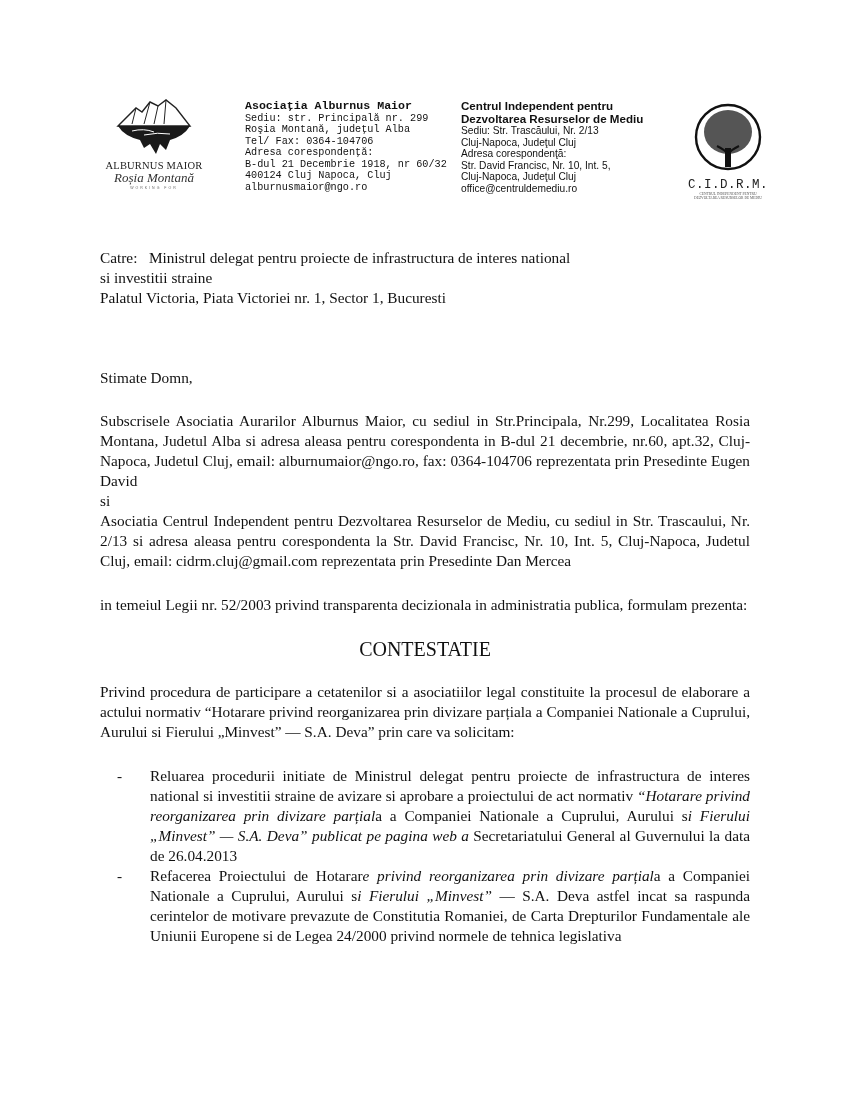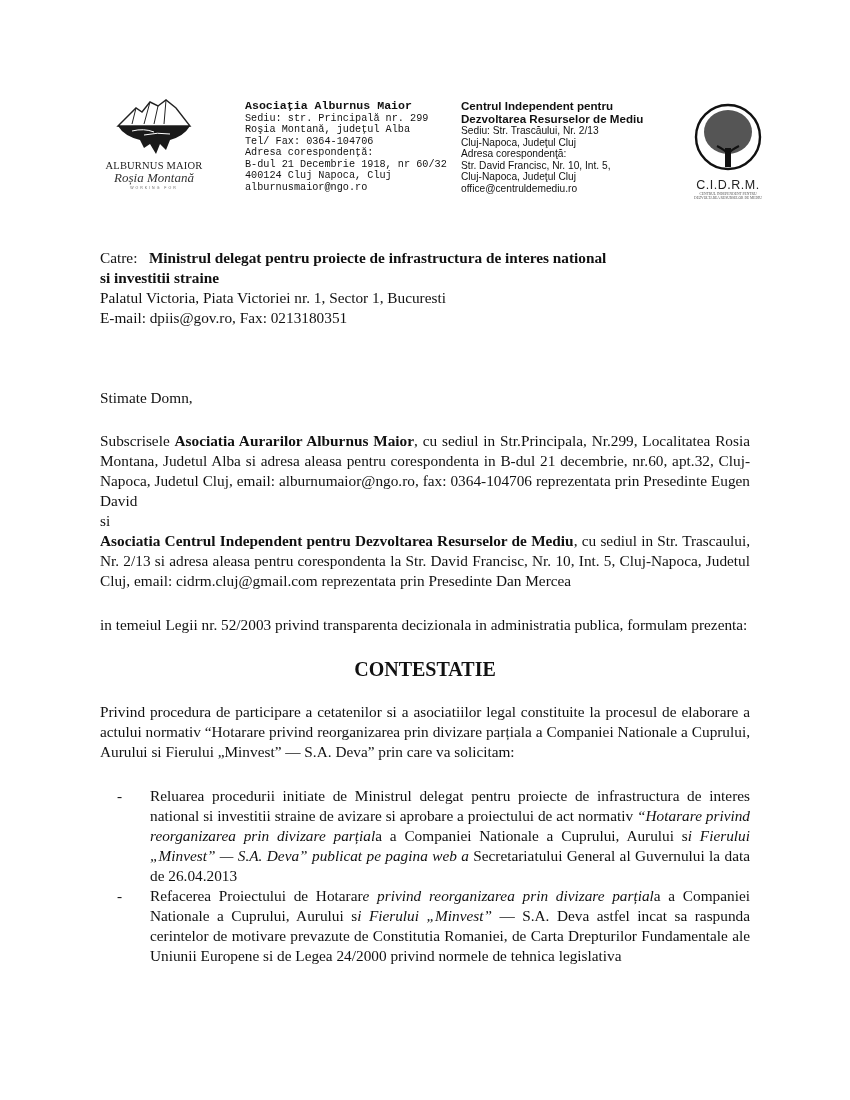--- a/index.html
+++ b/index.html
@@ -13,30 +13,30 @@
   .am-name { font-family:"Liberation Serif", serif; font-size:10.5px; letter-spacing:0.2px; margin-top:2px; color:#222; }
   .am-script { font-family:"Liberation Serif", serif; font-style:italic; font-size:13px; color:#333; margin-top:-1px; }
   .am-small { font-family:"Liberation Sans", sans-serif; font-size:3.5px; letter-spacing:2px; color:#666; margin-top:0px; }
 
   .org-block { position:absolute; font-family:"Liberation Sans", sans-serif; font-size:10.2px; line-height:11.6px; color:#111; }
   .org-block .title { font-weight:bold; font-size:11.6px; line-height:12.5px; }
   .org-am { left:245px; top:4px;font-family:Liberation Mono, monospace; }
   .org-cidrm { left:461px; top:4px; }
 
   .logo-cidrm { position:absolute; left:688px; top:6px; width:80px; height:105px; text-align:center; }
-  .cidrm-name { font-family:Liberation Sans, sans-serif; font-size:12.5px; letter-spacing:0.5px; margin-top:2px; color:#222; }
+  .cidrm-name { font-family:Liberation Mono, monospace; font-size:12.5px; letter-spacing:0.5px; margin-top:2px; color:#222; }
   .cidrm-small { font-family:"Liberation Serif", serif; font-size:3.6px; line-height:4px; color:#555; }
 
   
   .doc { position:absolute; left:100px; top:248px; width:650px; font-family:"Liberation Serif", serif; font-size:15.3px; line-height:20px; color:#111; }
   .doc p { margin:0; }
   .just { text-align:justify; }
   .right { text-align:right; }
   .center { text-align:center; }
-  b { font-weight:bold; }
+  b { font-weight:normal; }
   .bullets { margin:0; padding:0; list-style:none; }
   .bullets li { position:relative; padding-left:50px; text-align:justify; }
   .bullets li .dash { position:absolute; left:17px; top:0; }
 </style>
 </head>
 <body>
 
 <div class="page">
 
   <div class="lh">
@@ -87,21 +87,20 @@
     </div>
   </div>
 
   <div class="doc">
     <p>
       <span>Catre:</span>&nbsp;&nbsp;
       <b>Ministrul delegat pentru proiecte de infrastructura de interes national</b>
     </p>
     <p><b>si investitii straine</b></p>
     <p>Palatul Victoria, Piata Victoriei nr. 1, Sector 1, Bucuresti</p>
-    <p>E-mail:  dpiis@gov.ro, Fax:  0213180351</p>
 
     <div style="height:33px"></div>
 
     <div style="height:27px"></div>
     <p>Stimate Domn,</p>
 
     <div style="height:23px"></div>
     <p class="just"><span>Subscrisele </span><b>Asociatia Aurarilor Alburnus Maior</b><span>, cu sediul in Str.Principala, Nr.299, Localitatea Rosia Montana, Judetul Alba si adresa aleasa pentru corespondenta in B-dul 21 decembrie, nr.60, apt.32, Cluj-Napoca, Judetul Cluj, email: alburnumaior@ngo.ro, fax: 0364-104706 reprezentata prin Presedinte Eugen David</span></p>
     <p>si</p>
     <p class="just"><b>Asociatia Centrul Independent pentru Dezvoltarea Resurselor de Mediu</b><span>, cu sediul in Str. Trascaului, Nr. 2/13 si adresa aleasa pentru corespondenta la Str. David Francisc, Nr. 10, Int. 5, Cluj-Napoca, Judetul Cluj, email: cidrm.cluj@gmail.com reprezentata prin Presedinte Dan Mercea</span></p>

